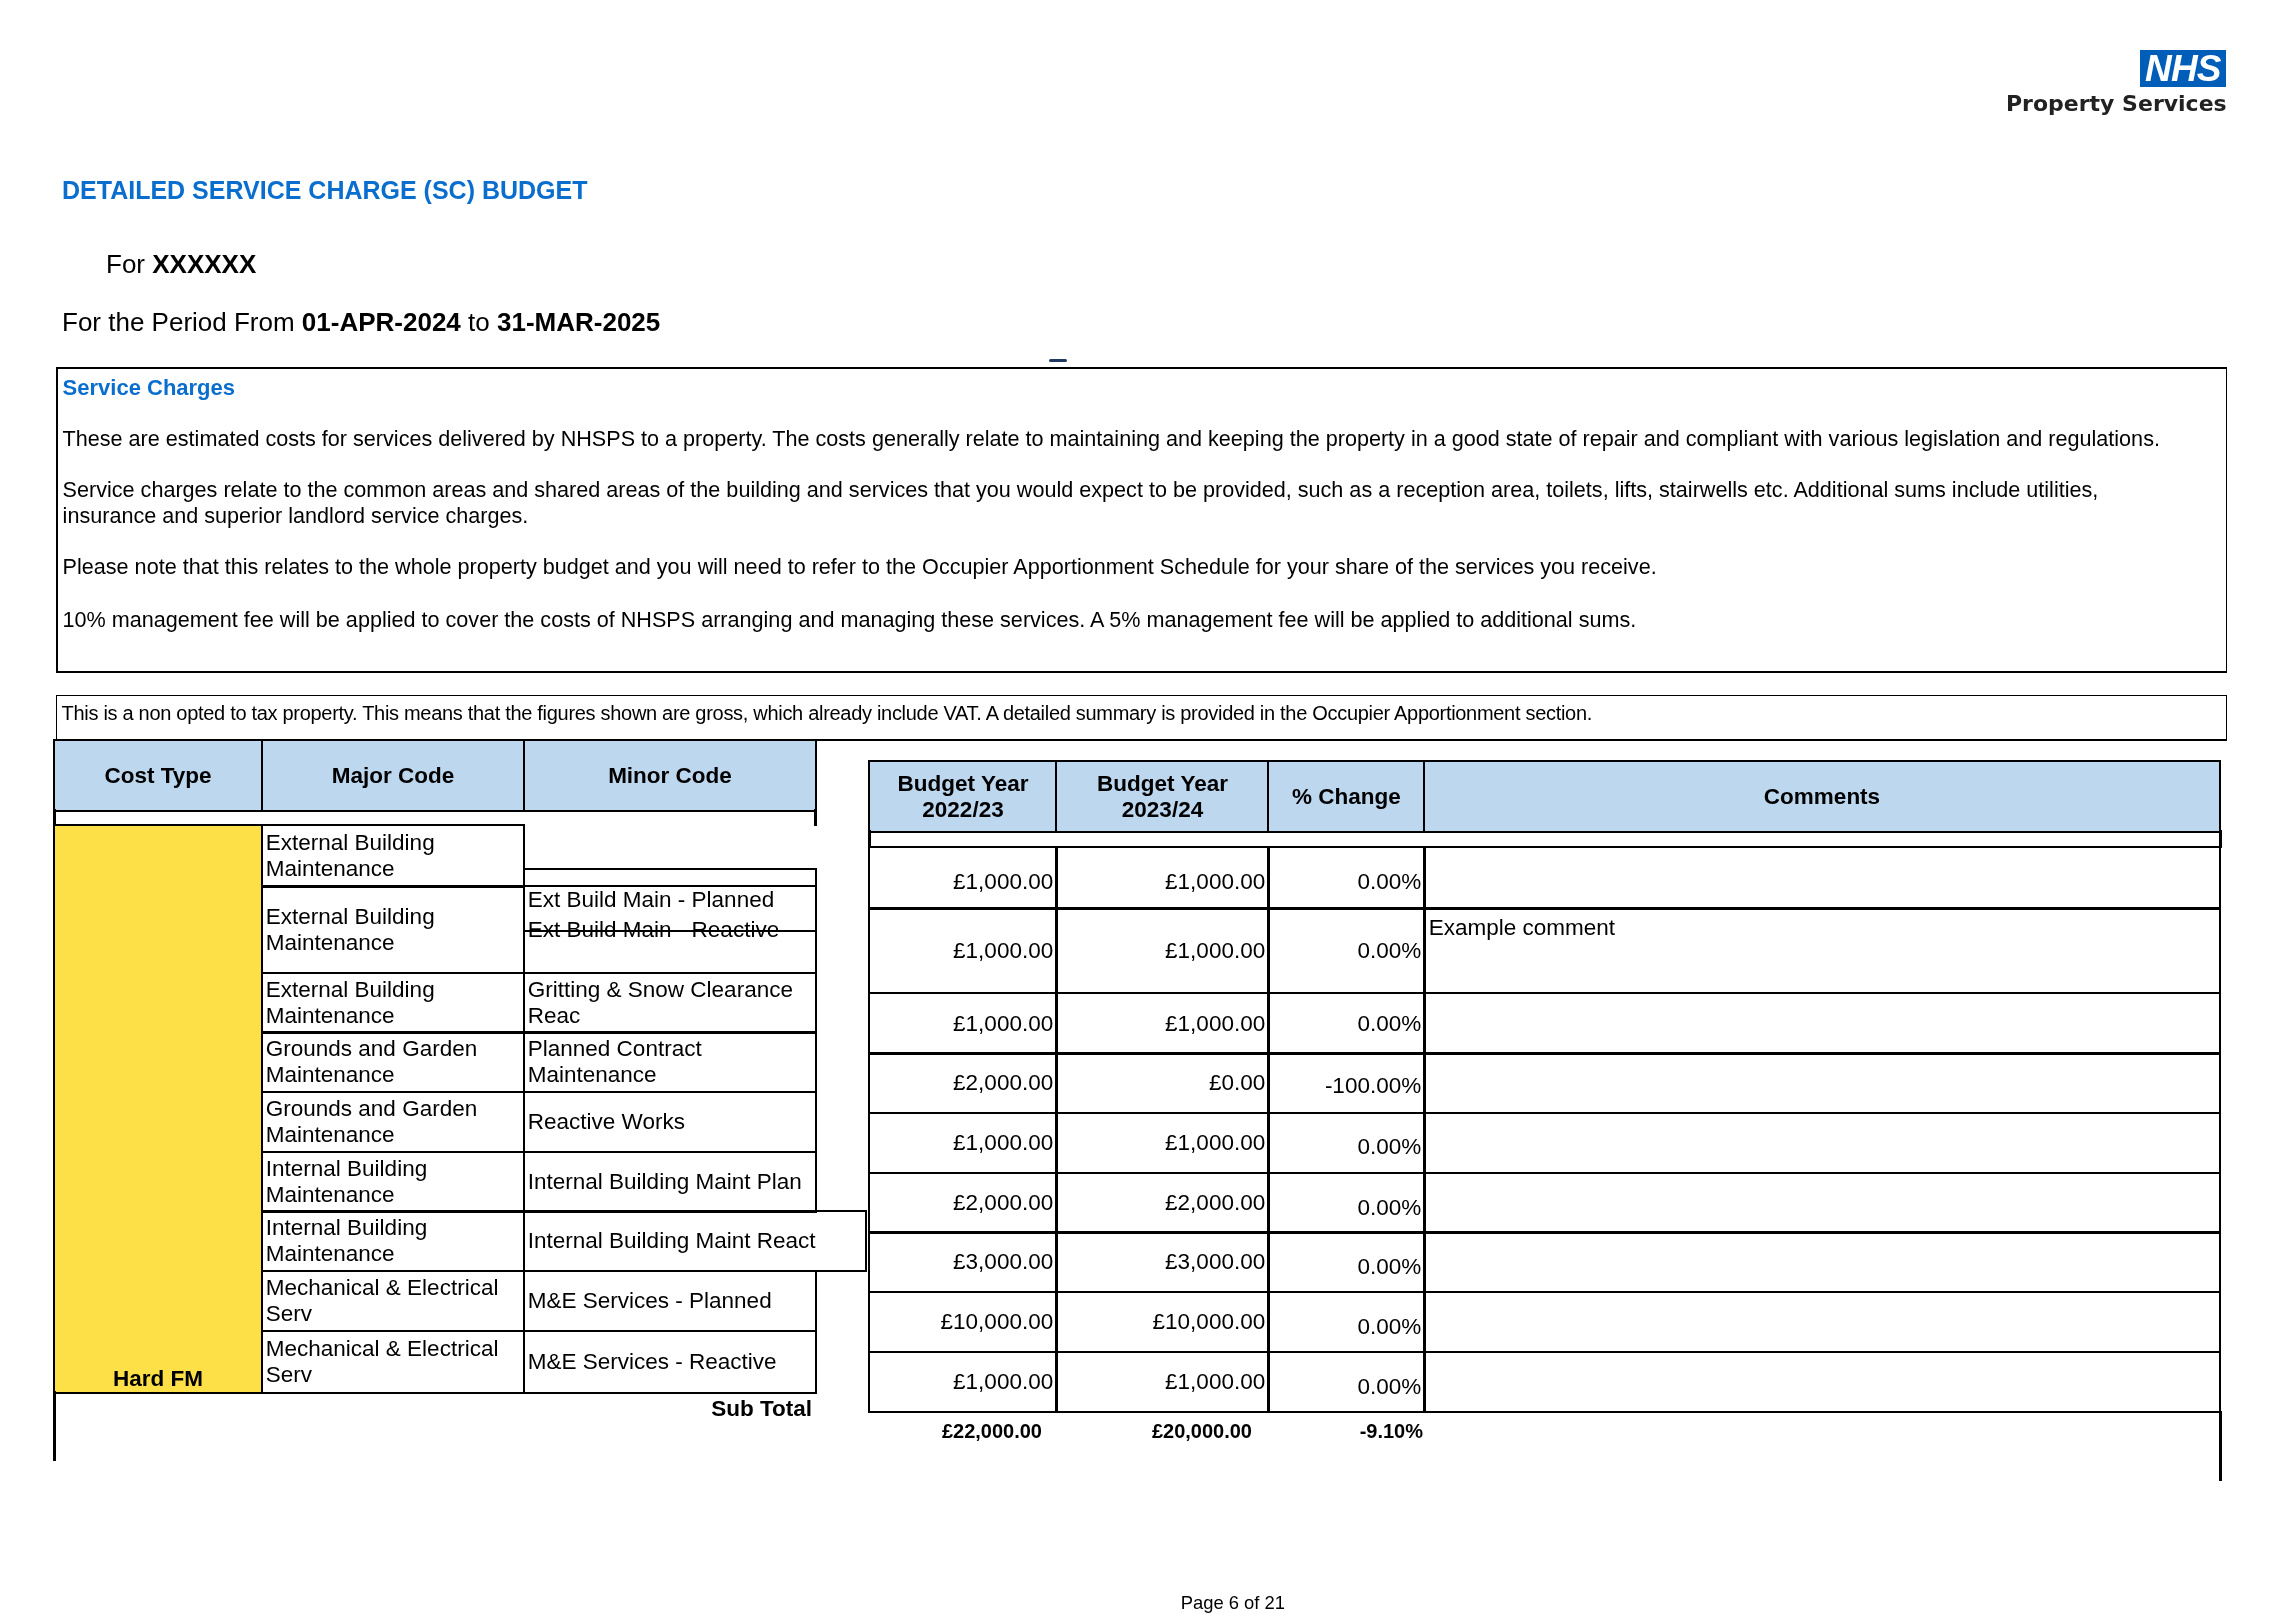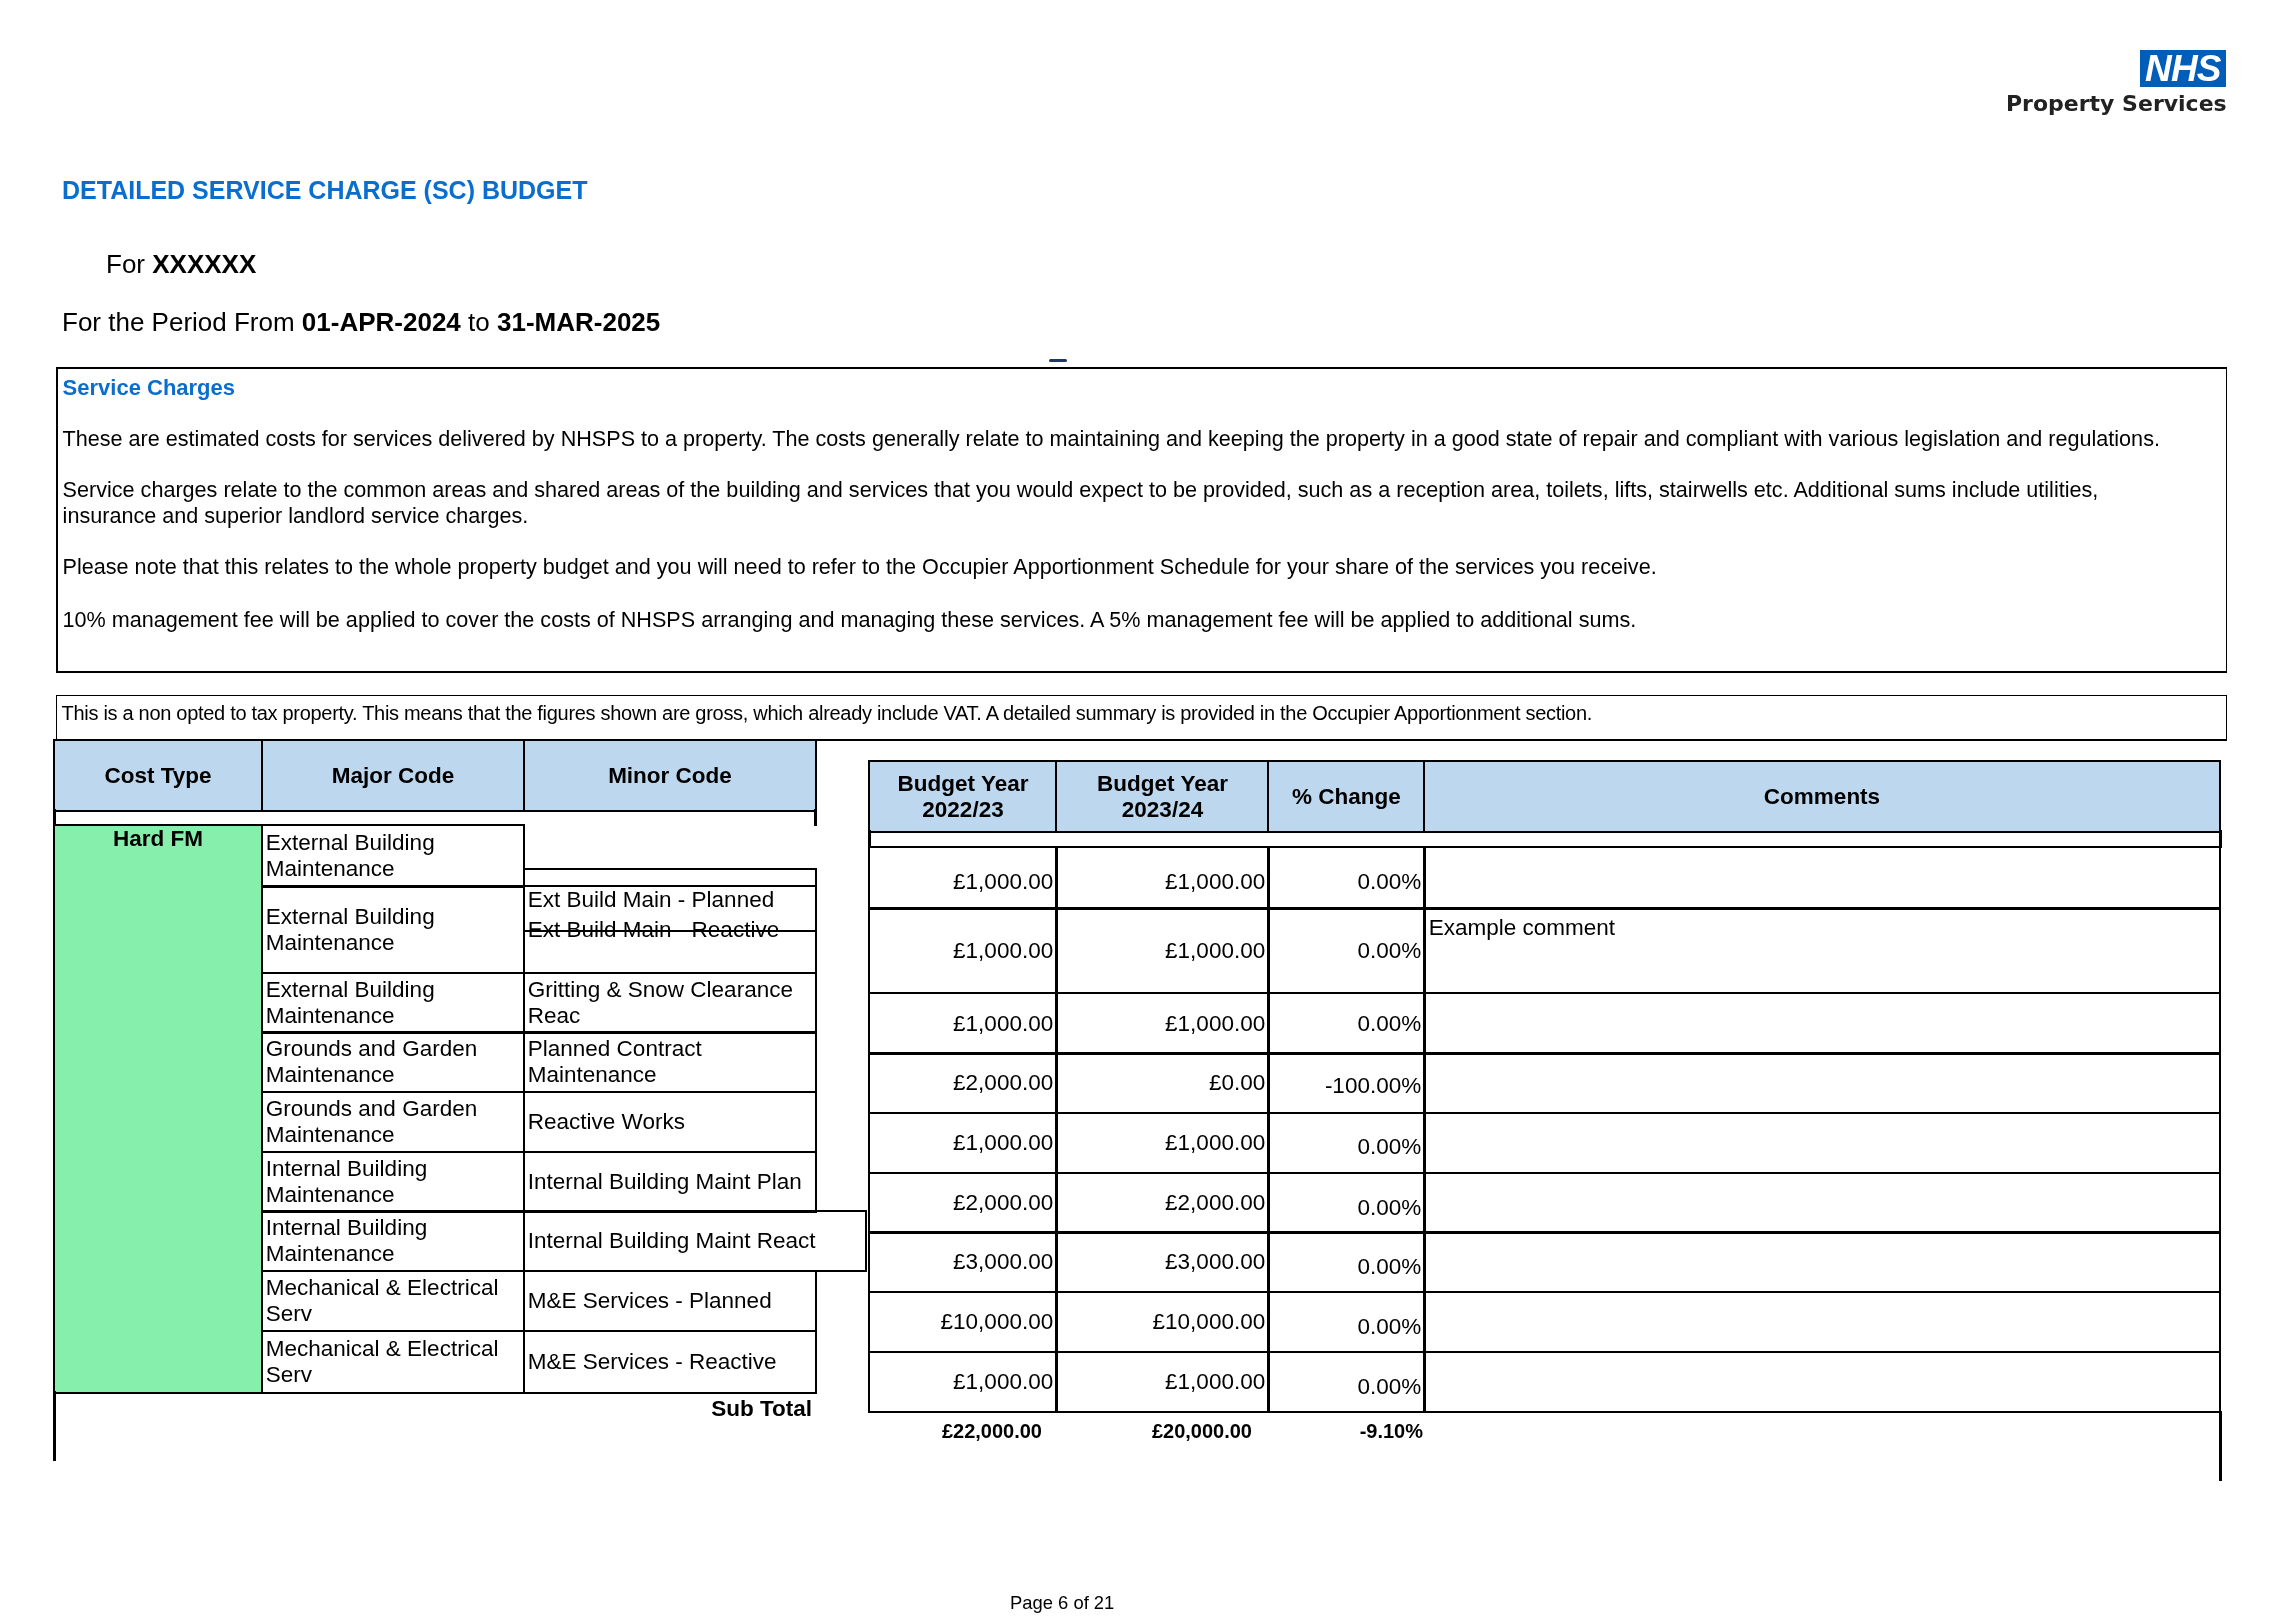--- a/index.html
+++ b/index.html
@@ -27,28 +27,28 @@
   .vat-box { position: absolute; left: 56px; top: 695px; width: 2171px; height: 46px; border: 1.8px solid #000; border-bottom-width: 2.8px; }
   .vat-text { position: absolute; left: 4.6px; top: 5.5px; font-size: 20px; letter-spacing: -0.3px; }
 
   
   .cell { position: absolute; border: 2.8px solid #000; }
   .hdr { background: #BDD7EE; font-weight: bold; font-size: 22.5px; display: flex; align-items: center; justify-content: center; text-align: center; line-height: 26px; }
   .txt { font-size: 22.5px; line-height: 26px; padding-left: 2.8px; display: flex; align-items: center; }
   .num { font-size: 22.5px; display: flex; align-items: center; justify-content: flex-end; padding-right: 2.8px; }
   .cmt { font-size: 22.5px; padding: 5.5px 3.7px; }
 
-  .costtype { background: #86efac; font-weight: bold; font-size: 22.5px; display: flex; align-items: flex-start; justify-content: center; }
+  .costtype { background: #fde047; font-weight: bold; font-size: 22.5px; display: flex; align-items: flex-end; justify-content: center; }
 
   .line { position: absolute; background: #000; }
 
   .subtotal-label { position: absolute; left: 643px; top: 1396px; width: 169px; text-align: right; font-size: 22.5px; font-weight: bold; }
   .subtotal-val { position: absolute; top: 1420px; font-size: 20px; font-weight: bold; text-align: right; }
 
-  .page-num { position: absolute; left: 1010px; top: 1592px; width: 275px; text-align: left; font-size: 18.4px; }
+  .page-num { position: absolute; left: 1010px; top: 1592px; width: 275px; text-align: right; font-size: 18.4px; }
 </style>
 </head>
 <body>
 
 <div class="logo">
   <span class="nhs-box">NHS</span>
   <div class="logo-sub">Property Services</div>
 </div>
 
 <div class="doc-title">DETAILED SERVICE CHARGE (SC) BUDGET</div>

